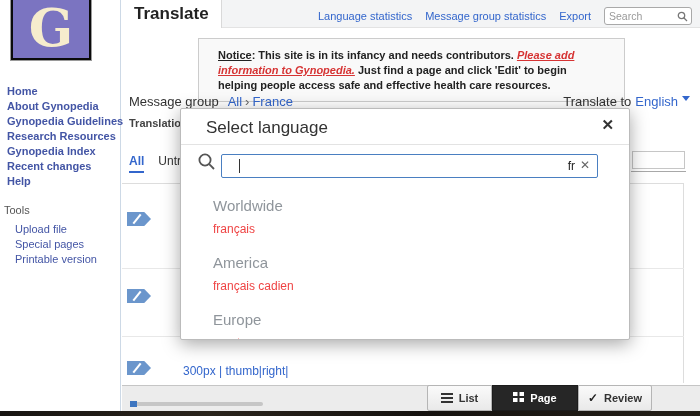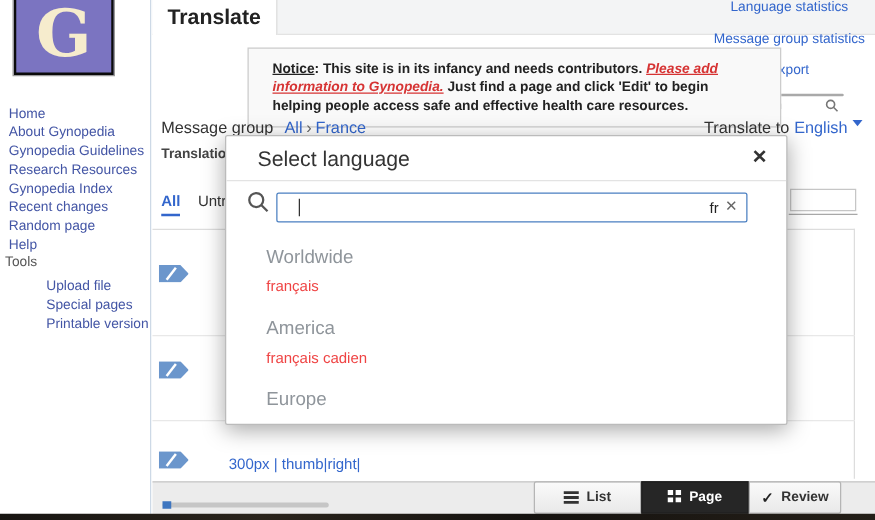--- a/index.html
+++ b/index.html
@@ -7,34 +7,34 @@
   body { font-family:"Liberation Sans", sans-serif; }
   .screen { position:relative; width:700px; height:416px; background:#fff; overflow:hidden; }
 
   
   .sidebar { position:absolute; left:0; top:0; width:121px; height:411px; background:#fff; border-right:1px solid #cdd9e6; }
   .logo { position:absolute; left:11px; top:-6px; width:80px; height:66px; background:#7b74c1;
           border:2px solid #0b0b0b; outline:1px solid #9a9a9a; display:flex; align-items:center; justify-content:center; cursor:pointer; }
   .logo span { font-family:"DejaVu Serif", serif; font-weight:bold; font-size:52px; color:#f6eccd; line-height:1; margin-top:2px; }
   .side-nav { position:absolute; left:7px; top:81px; list-style:none; }
   .side-nav li { height:15px; }
-  .side-nav a { font-size:11px; color:#4355a5; text-decoration:none; cursor:pointer; white-space:nowrap; }
+  .side-nav a { font-size:11px; color:#4355a5; text-decoration:none; cursor:pointer; white-space:nowrap;font-weight:bold; }
   .tools-label { position:absolute; left:4px; top:204px; font-size:11px; color:#555; }
-  .tools-nav { position:absolute; left:15px; top:219px; list-style:none;margin-left:22px; }
+  .tools-nav { position:absolute; left:15px; top:219px; list-style:none; }
   .tools-nav li { height:15px; }
   .tools-nav a { font-size:11px; color:#4355a5; text-decoration:none; cursor:pointer; white-space:nowrap; }
 
   
   .content { position:absolute; left:122px; top:0; width:578px; height:411px; }
 
   .topstrip { position:absolute; left:0; top:0; width:578px; height:28px; background:#f3f4f5; border-bottom:1px solid #e3e3e3; }
   .tab-translate { position:absolute; left:0; top:0; height:28px; padding:0 12px; background:#fff;
                    border-right:1px solid #d9d9d9; display:flex; align-items:center;
                    font-size:17px; font-weight:bold; color:#222; cursor:pointer; }
-  .topright { position:absolute; right:8px; top:0; height:32px; display:flex; align-items:center; gap:13px;flex-direction:column; }
+  .topright { position:absolute; right:8px; top:0; height:32px; display:flex; align-items:center; gap:13px; }
   .topright a { font-size:11px; color:#36c; text-decoration:none; cursor:pointer; white-space:nowrap; }
   .searchbox { position:relative; width:88px; height:18px; background:#fff; border:1px solid #a9a9a9; border-radius:3px; }
   .searchbox input { position:absolute; left:4px; top:0; width:66px; height:16px; border:none; outline:none; font-size:10.5px; color:#333; background:transparent; }
   .searchbox input::placeholder { color:#999; }
   .searchbox .mag { position:absolute; right:3px; top:3px; }
 
   .notice { position:absolute; left:76px; top:38px; width:427px; background:#f9f9f9; border:1px solid #ccc;
             padding:9px 19px 8px 19px; font-size:11px; font-weight:bold; color:#222; line-height:15px; }
   .notice .nlabel { text-decoration:underline; }
   .notice .nlink { color:#d63333; font-style:italic; cursor:pointer; }
@@ -65,21 +65,21 @@
   .msg-row-text { position:absolute; left:61px; top:364px; font-size:12px; color:#36c; cursor:pointer; }
 
   
   .footerbar { position:absolute; left:0; top:385px; width:578px; height:26px; background:#ececec; border-top:1px solid #c5c5c5; }
   .scroll-track { position:absolute; left:8px; top:16px; width:133px; height:4px; background:#c6c6c6; border-radius:2px; }
   .scroll-thumb { position:absolute; left:8px; top:15px; width:7px; height:6px; background:#3e76c0; cursor:grab; }
   .btn-group { position:absolute; left:305px; top:-1px; height:26px; display:flex; }
   .fbtn { height:26px; display:flex; align-items:center; justify-content:center; gap:6px;
           font-size:11px; font-weight:bold; color:#333; background:linear-gradient(#fafafa,#e9e9e9);
           border:1px solid #b5b5b5; cursor:pointer; }
-  .fbtn-list { width:86px; border-radius:2px 0 0 2px; }
+  .fbtn-list { width:65px; border-radius:2px 0 0 2px; }
   .fbtn-page { width:86px; background:#262626; color:#fff; border-color:#1c1c1c; }
   .fbtn-review { width:74px; border-radius:0 2px 2px 0; }
   .i-list { width:12px; height:10px; background:repeating-linear-gradient(to bottom,#333 0 2px,transparent 2px 4px); }
   .i-check { font-size:12px; font-weight:bold; color:#222; }
 
   .bottomstrip { position:absolute; left:0; top:411px; width:700px; height:5px; background:linear-gradient(90deg,#181512,#2a241c 30%,#15120f 60%,#241f18); }
 
   
   .modal { position:absolute; left:180px; top:108px; width:450px; height:232px; background:#fff;
            border:1px solid #bbb; border-radius:2px; box-shadow:0 4px 18px rgba(0,0,0,.35); overflow:hidden; z-index:10; }
@@ -109,21 +109,20 @@
       <span>G</span>
     </div>
     <ul class="side-nav">
 
     <li><a href="#">Home</a></li>
         <li><a href="#">About Gynopedia</a></li>
         <li><a href="#">Gynopedia Guidelines</a></li>
         <li><a href="#">Research Resources</a></li>
         <li><a href="#">Gynopedia Index</a></li>
         <li><a href="#">Recent changes</a></li>
-        <li><a href="#">Random page</a></li>
         <li><a href="#">Help</a></li>
       </ul>
     <div class="tools-label">Tools</div>
     <ul class="tools-nav">
 
     <li><a href="#">Upload file</a></li>
         <li><a href="#">Special pages</a></li>
         <li><a href="#">Printable version</a></li>
       </ul>
   </aside>

